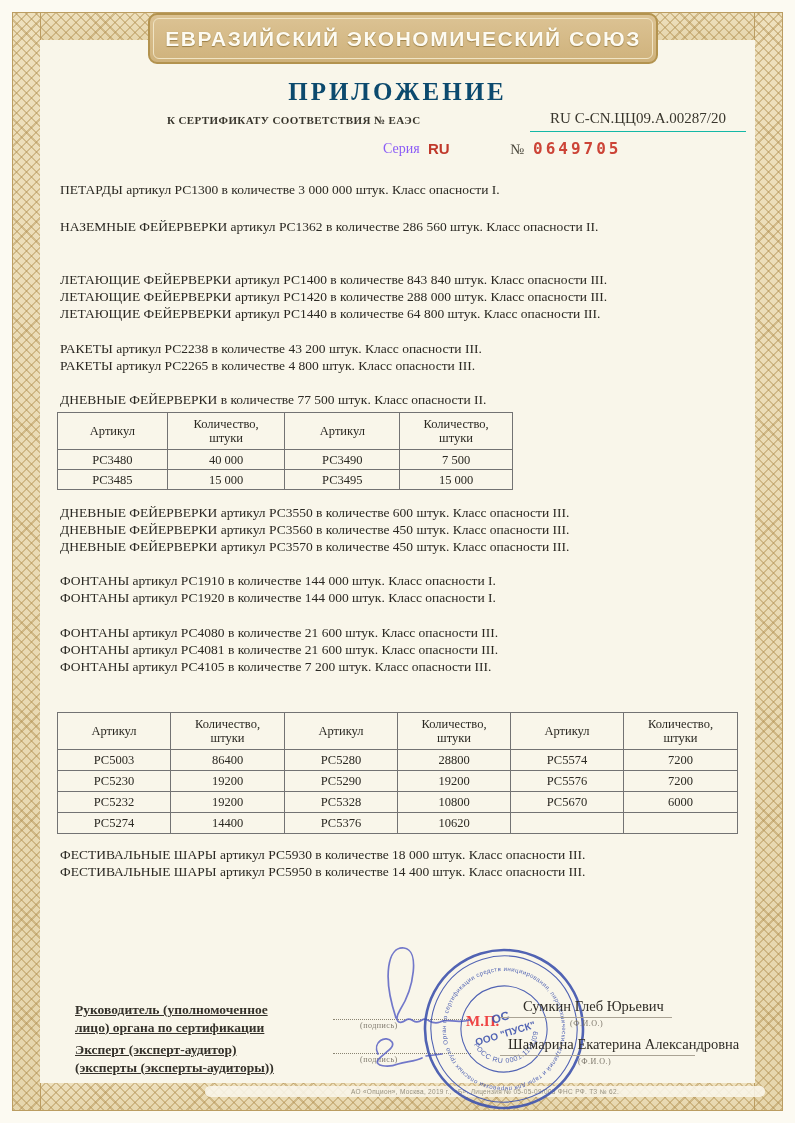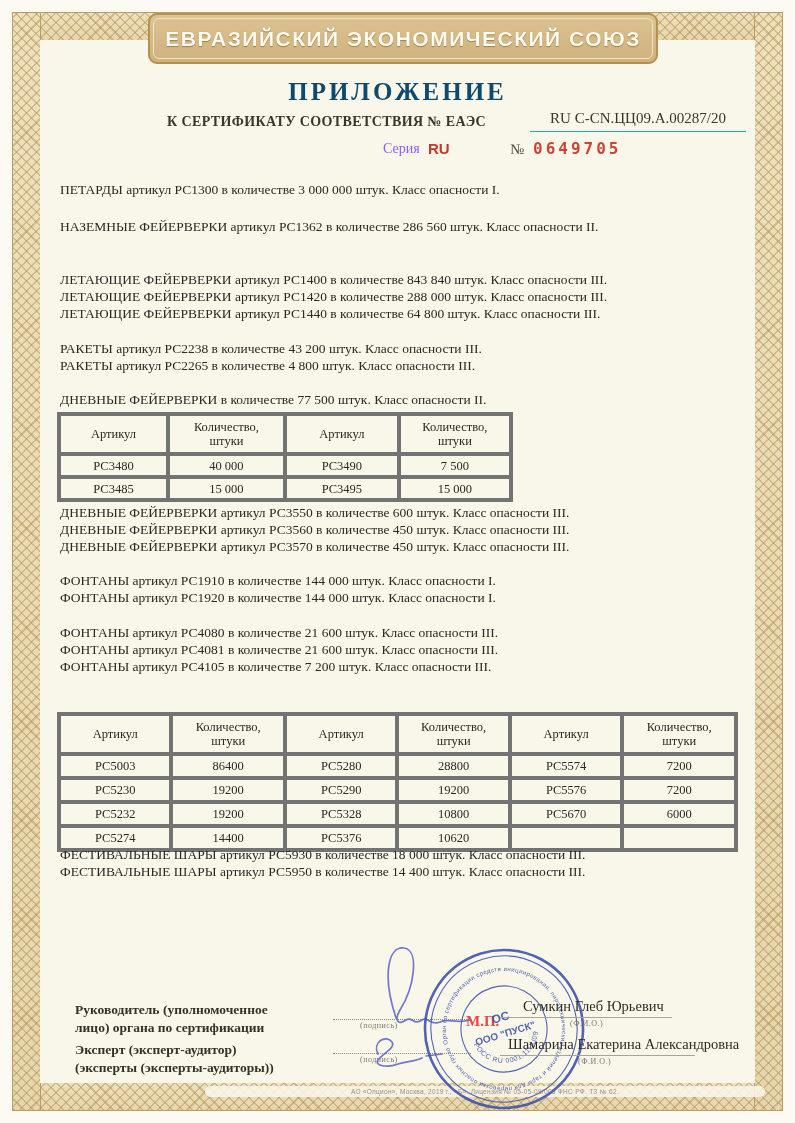--- a/index.html
+++ b/index.html
@@ -18,45 +18,45 @@
   .band-right{right:12px;top:12px;bottom:12px;width:27px;}
   
   .banner{position:absolute;left:148px;top:13px;width:506px;height:47px;background:linear-gradient(#dcc394,#cfb27c);
       border:2px solid #b3934f;border-radius:9px;z-index:3;display:flex;align-items:center;justify-content:center;}
   .banner-inner{position:absolute;inset:3px;border:1px solid #f0e4c4;border-radius:6px;}
   .banner-text{font-family:"Liberation Sans",sans-serif;font-weight:bold;font-size:21px;letter-spacing:1.5px;
       color:#fdfbf2;text-shadow:0 1px 1px #9c8049, 0 0 1px #b99a5e;white-space:nowrap;}
   
   .title{position:absolute;left:0;right:0;top:78px;text-align:center;font-size:25px;font-weight:bold;
       letter-spacing:3px;color:#0c4a6e;}
-  .subtitle{position:absolute;left:167px;top:114px;font-size:14px;font-weight:bold;letter-spacing:.4px;color:#39362d;}
+  .subtitle{position:absolute;left:167px;top:114px;font-size:11px;font-weight:bold;letter-spacing:.4px;color:#39362d;}
   .certnum{position:absolute;left:530px;top:110px;width:216px;font-size:15px;color:#39362d;
       border-bottom:1px solid #14b8a6;padding-bottom:4px;text-align:center;}
   .series-label{position:absolute;left:383px;top:141px;font-size:14px;color:#8b5cf6;}
   .series-val{position:absolute;left:428px;top:140px;font-size:15px;font-weight:bold;color:#c0392b;
       font-family:"Liberation Sans",sans-serif;}
   .numsign{position:absolute;left:510px;top:141px;font-size:14.5px;color:#4a473c;}
   .serial{position:absolute;left:533px;top:139px;font-size:16px;font-weight:bold;color:#cc4437;
       font-family:"DejaVu Sans Mono",monospace;letter-spacing:3px;}
   
   .para{position:absolute;left:60px;width:680px;font-size:13.5px;line-height:17.2px;color:#2b2923;}
   .p1{top:181px;} .p2{top:218px;} .p3{top:271px;} .p4{top:340px;} .p5{top:391px;}
   .p6{top:504px;} .p7{top:572px;} .p8{top:624px;} .p9{top:684px;} .p10{top:846px;}
   
   table{border-collapse:collapse;position:absolute;background:transparent;}
   .t1{left:57px;top:412px;width:456px;}
   .t2{left:57px;top:712px;width:681px;}
-  th,td{border:4px solid #737373;font-weight:normal;text-align:center;vertical-align:middle;
+  th,td{border:1px solid #737373;font-weight:normal;text-align:center;vertical-align:middle;
       font-size:12.5px;line-height:14px;color:#2b2923;padding:1px 2px;}
   th{white-space:pre-line;height:34px;}
   .t1 td{height:17px;} .t2 td{height:18px;}
   table{border:1.5px solid #3f3b32;}
   
   .roleline{position:absolute;left:75px;width:270px;font-size:13.5px;font-weight:bold;line-height:17.5px;
-      color:#34312a;white-space:pre-line;}
+      color:#34312a;white-space:pre-line;text-decoration:underline;}
   .role1{top:1001px;} .role2{top:1041px;}
   .sigline{position:absolute;width:138px;border-bottom:1.2px dotted #8a8472;height:1px;}
   .sl1{left:333px;top:1018px;} .sl2{left:333px;top:1052px;}
   .smallcap{position:absolute;font-size:8px;color:#7c766a;letter-spacing:.5px;}
   .cap-p1{left:360px;top:1021px;} .cap-p2{left:360px;top:1055px;}
   .fio-name{position:absolute;font-size:14.5px;color:#2f2c26;white-space:nowrap;z-index:7;}
   .name1{left:523px;top:998px;} .name2{left:508px;top:1036px;}
   .fioline{position:absolute;border-bottom:1px solid #aaa394;height:1px;z-index:7;}
   .fl1{left:500px;top:1016px;width:172px;} .fl2{left:500px;top:1054px;width:195px;}
   .cap-f1{left:570px;top:1019px;z-index:7;} .cap-f2{left:578px;top:1057px;z-index:7;}

